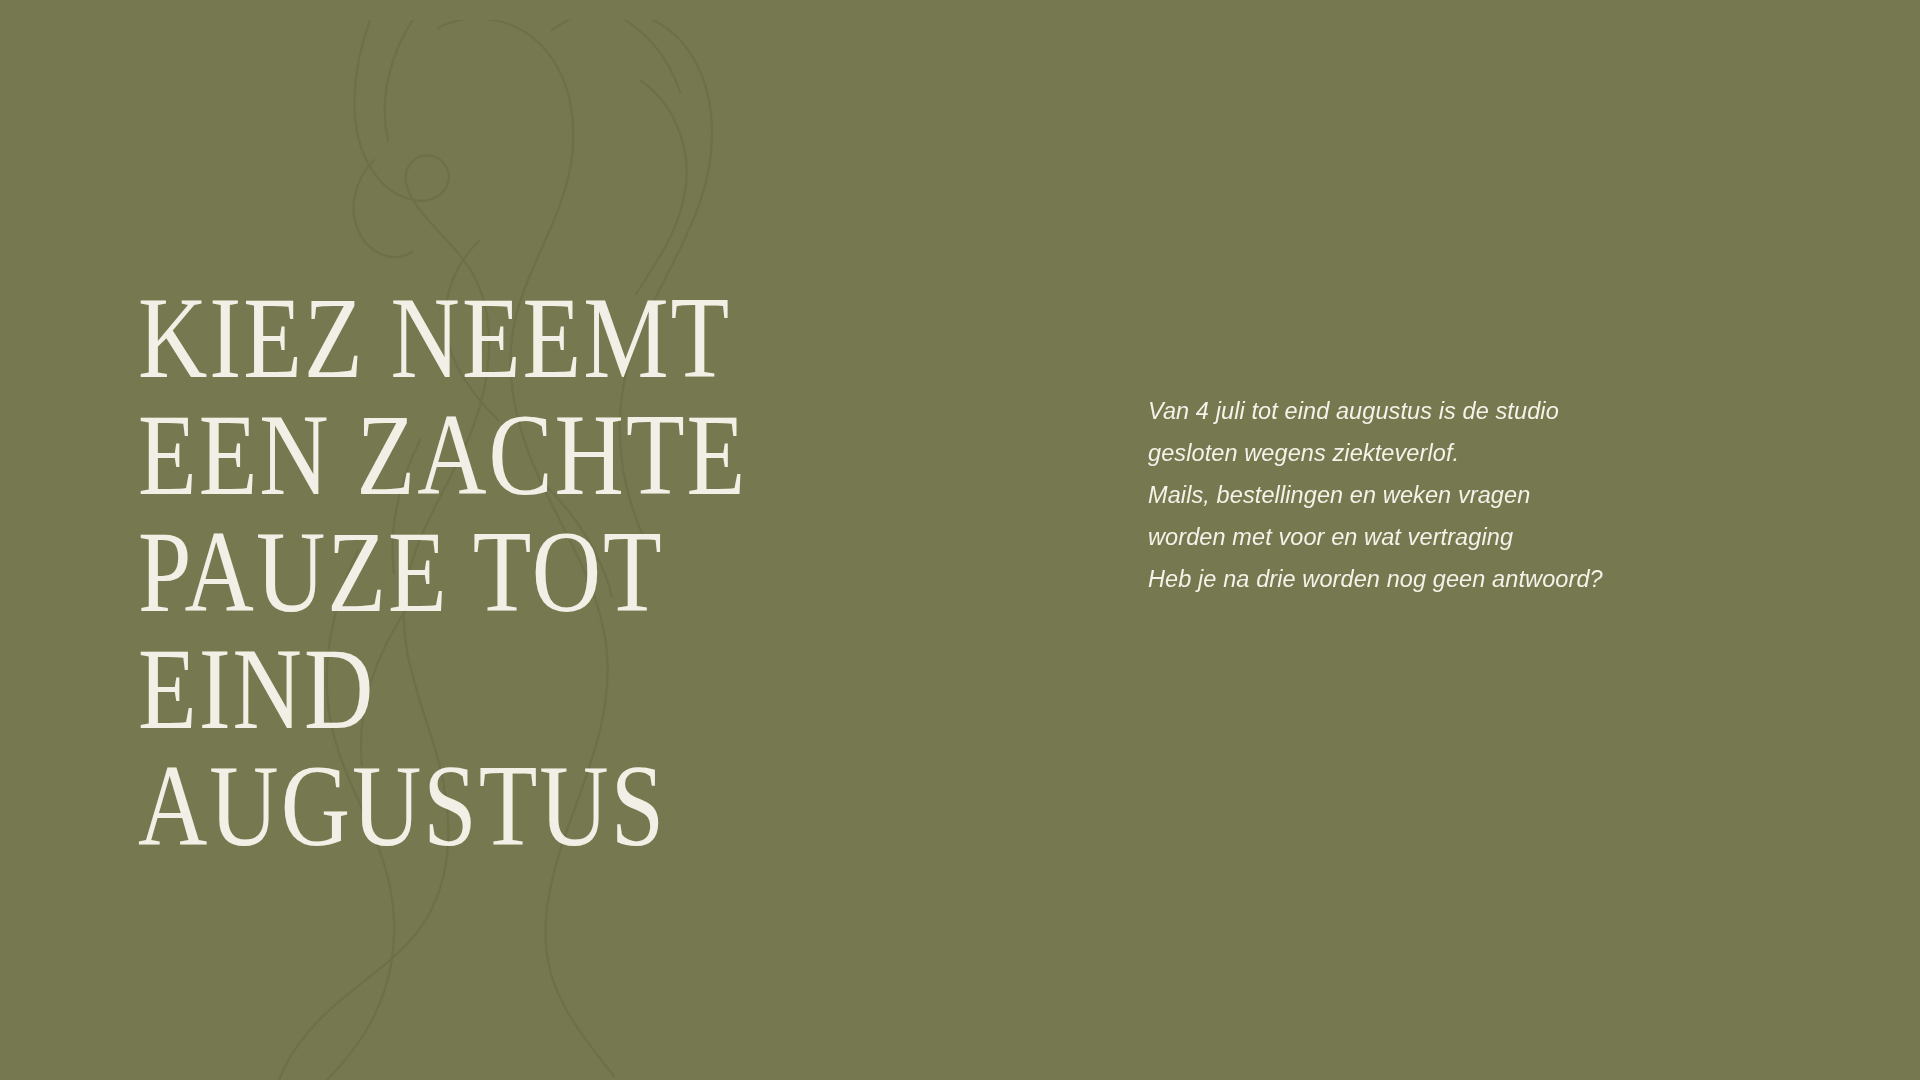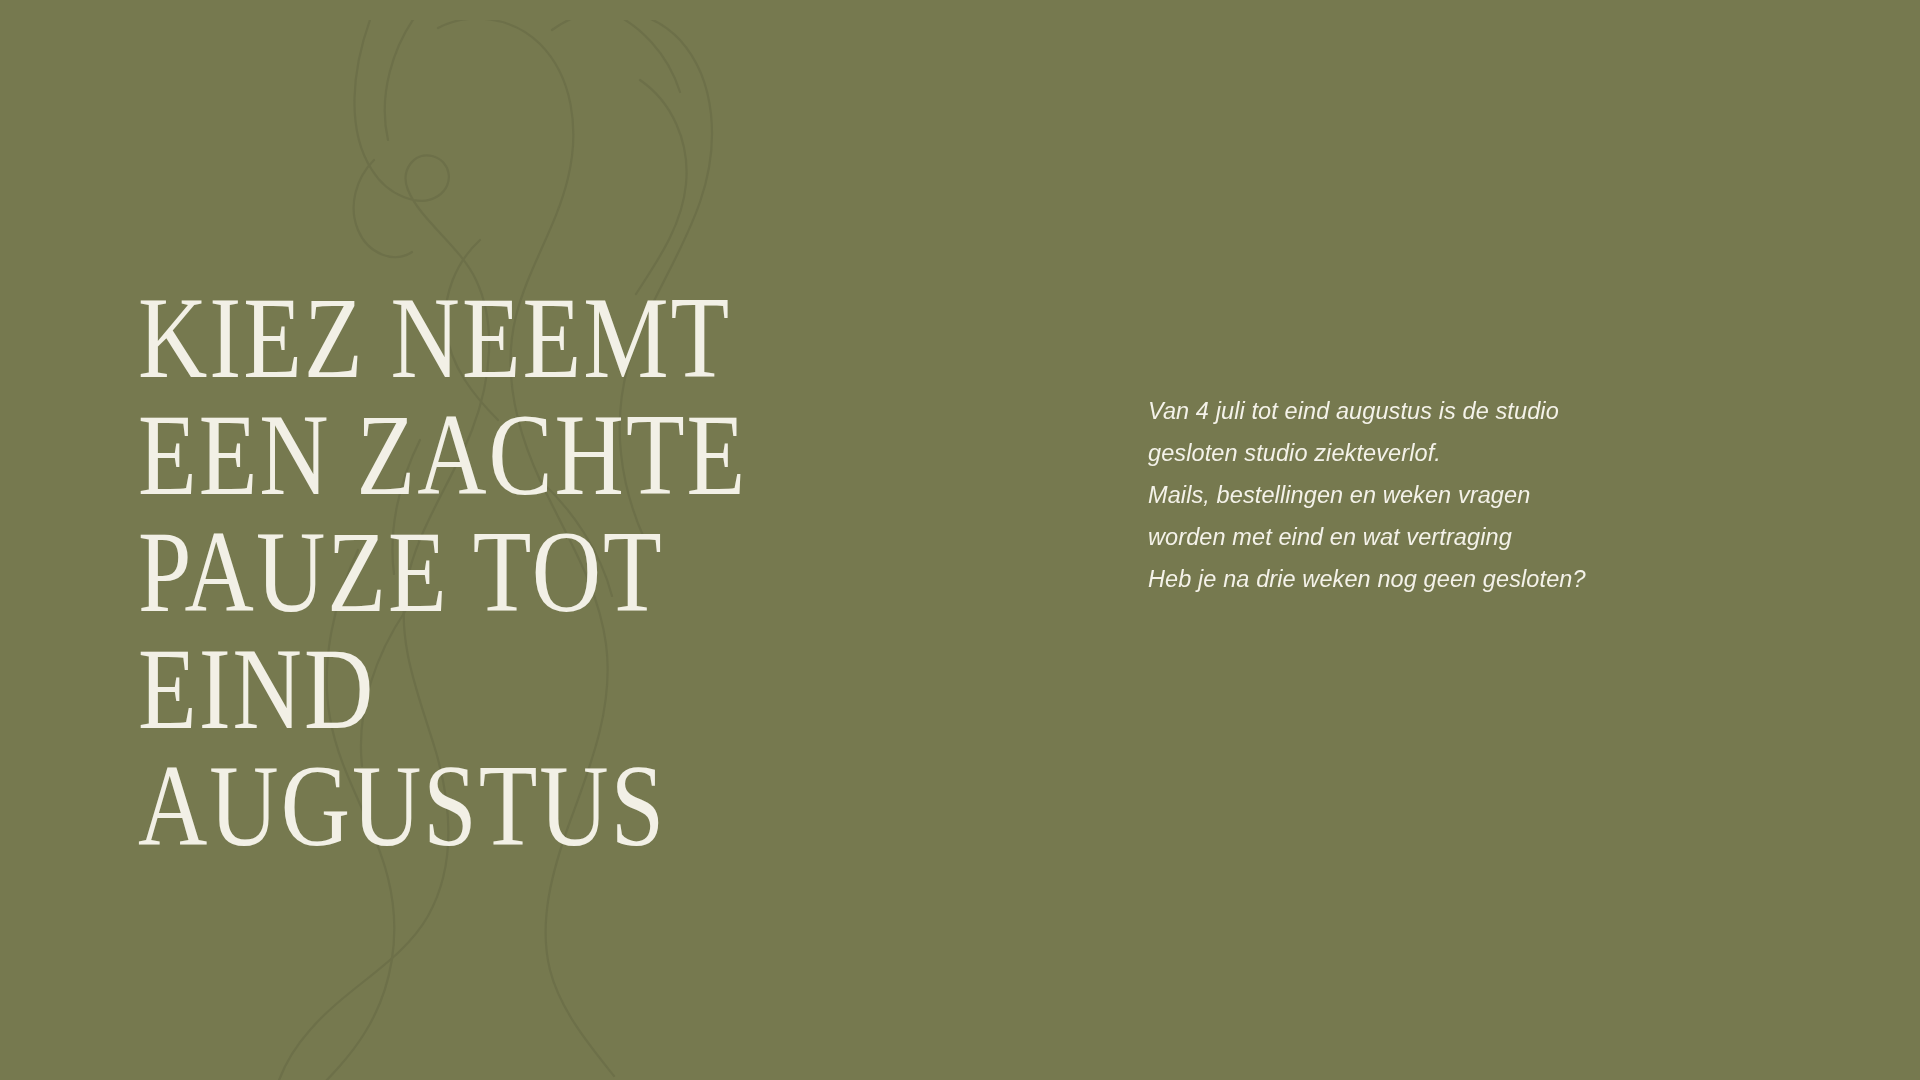--- a/index.html
+++ b/index.html
@@ -119,19 +119,19 @@
   <h1 id="headline">
     <span class="headline-line l1">KIEZ NEEMT</span>
     <span class="headline-line l2">EEN ZACHTE</span>
     <span class="headline-line l3">PAUZE TOT</span>
     <span class="headline-line l4">EIND</span>
     <span class="headline-line l5">AUGUSTUS</span>
   </h1>
 
   <div id="body-copy">
     <p>Van 4 juli tot eind augustus is de studio</p>
-    <p>gesloten studio ziekteverlof.</p>
+    <p>gesloten wegens ziekteverlof.</p>
     <p>Mails, bestellingen en weken vragen</p>
-    <p>worden met eind en  wat vertraging</p>
-    <p>Heb je na drie weken nog geen gesloten?</p>
+    <p>worden met voor en  wat vertraging</p>
+    <p>Heb je na drie worden nog geen antwoord?</p>
   </div>
 
 </div>
 
 </body></html>

